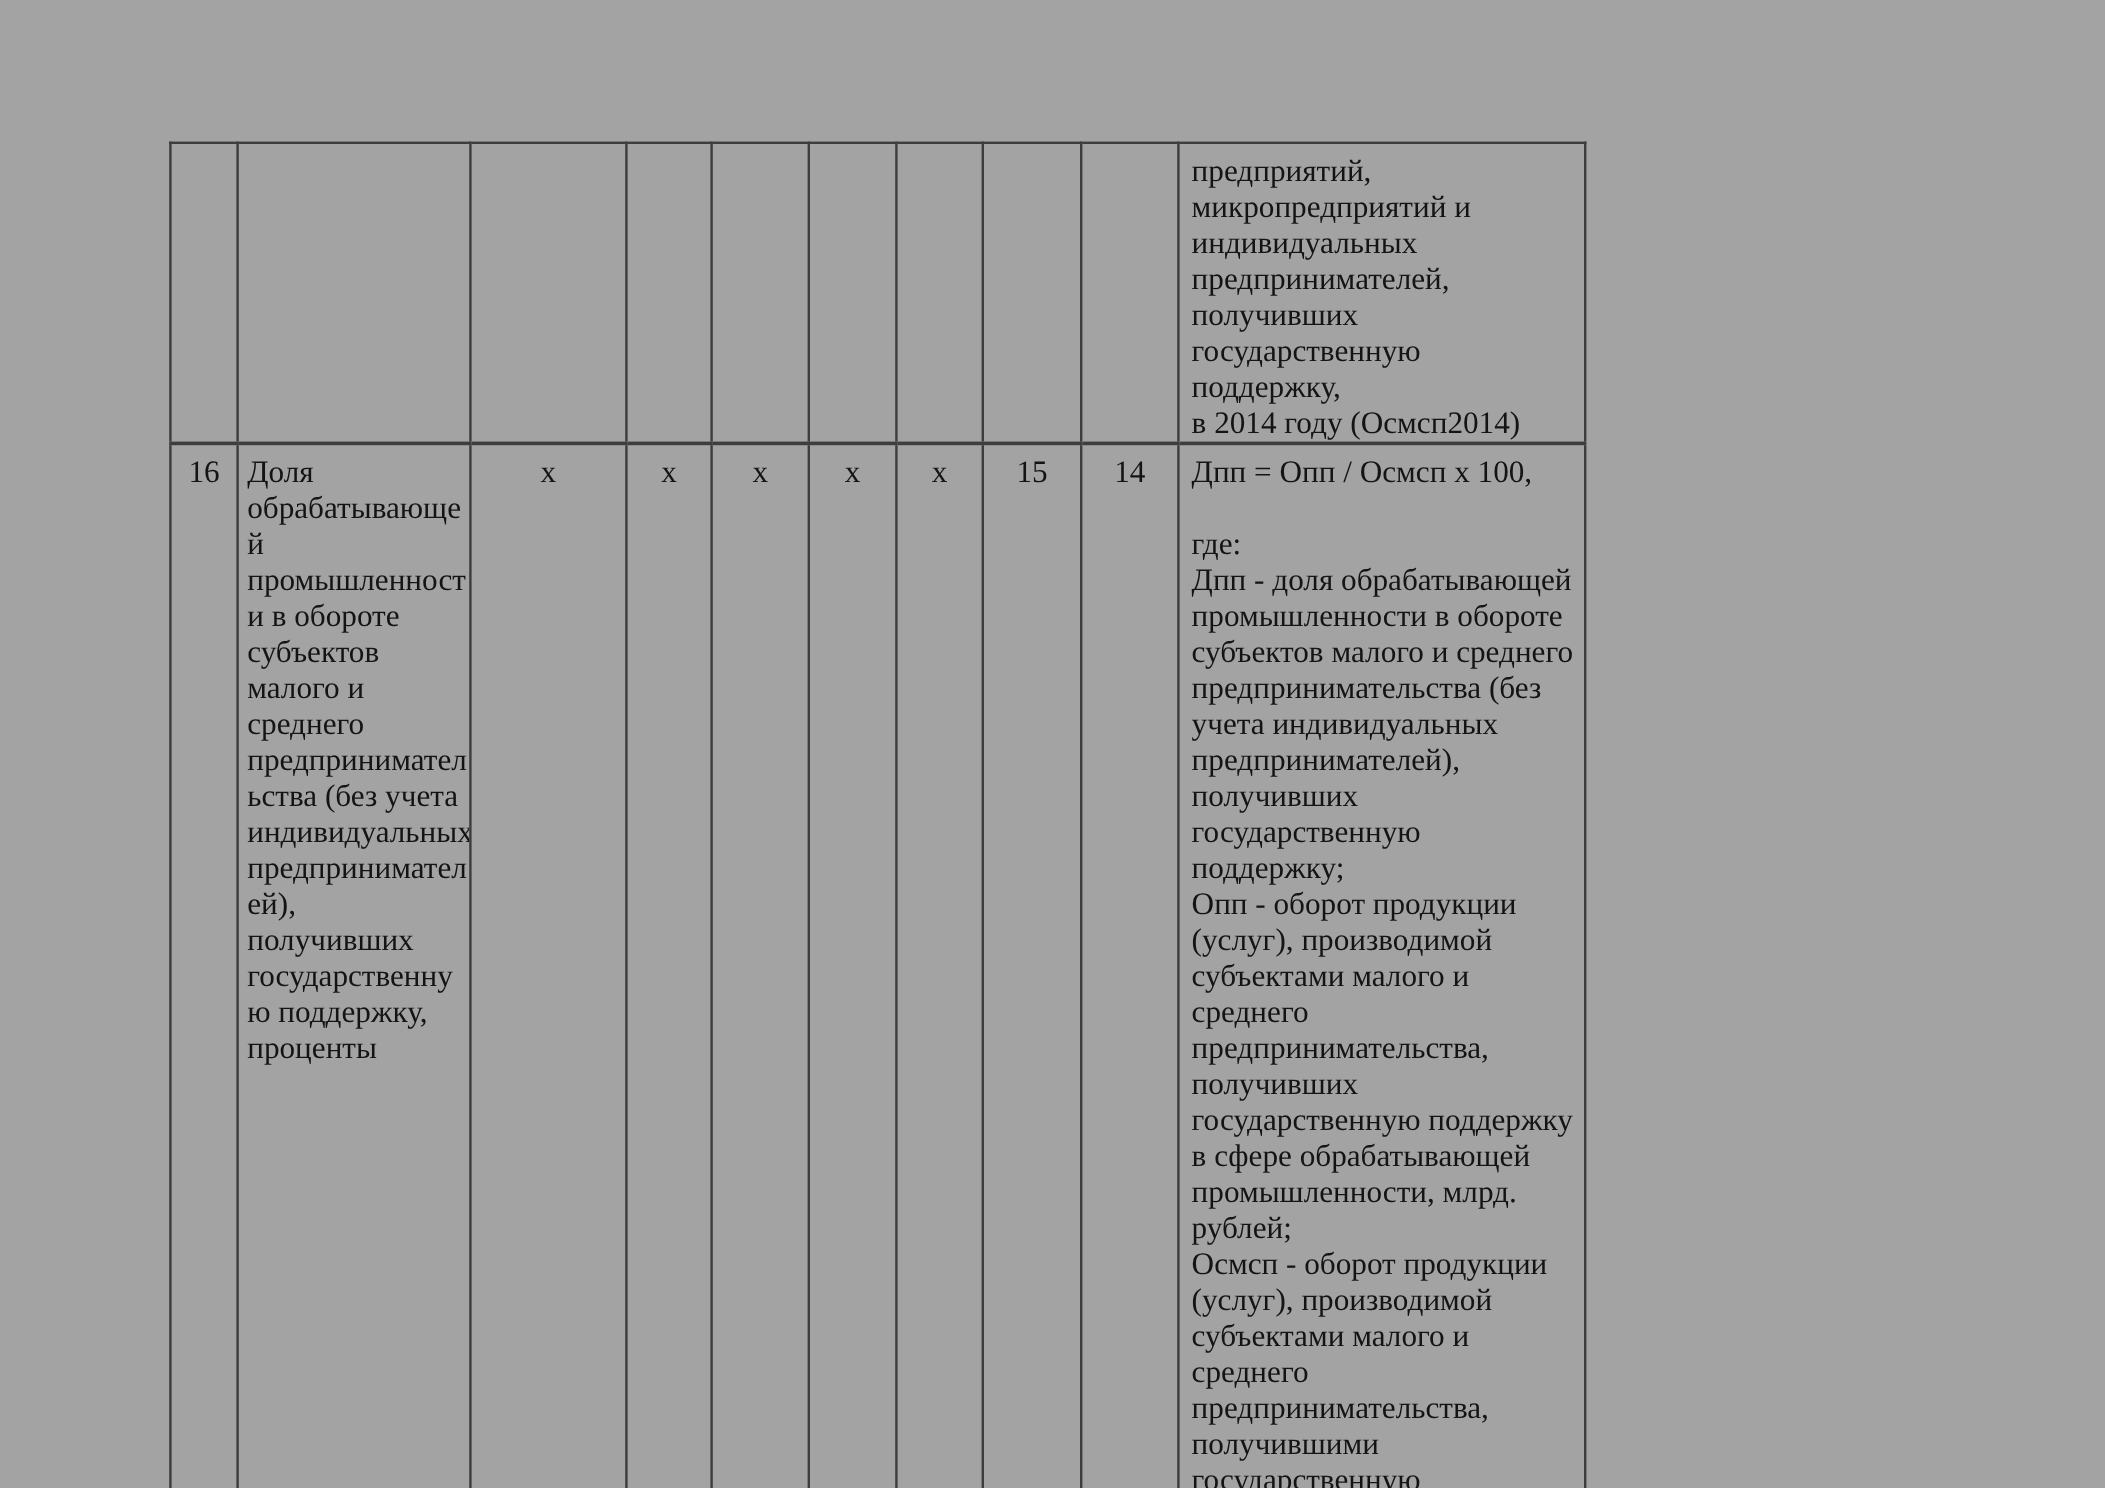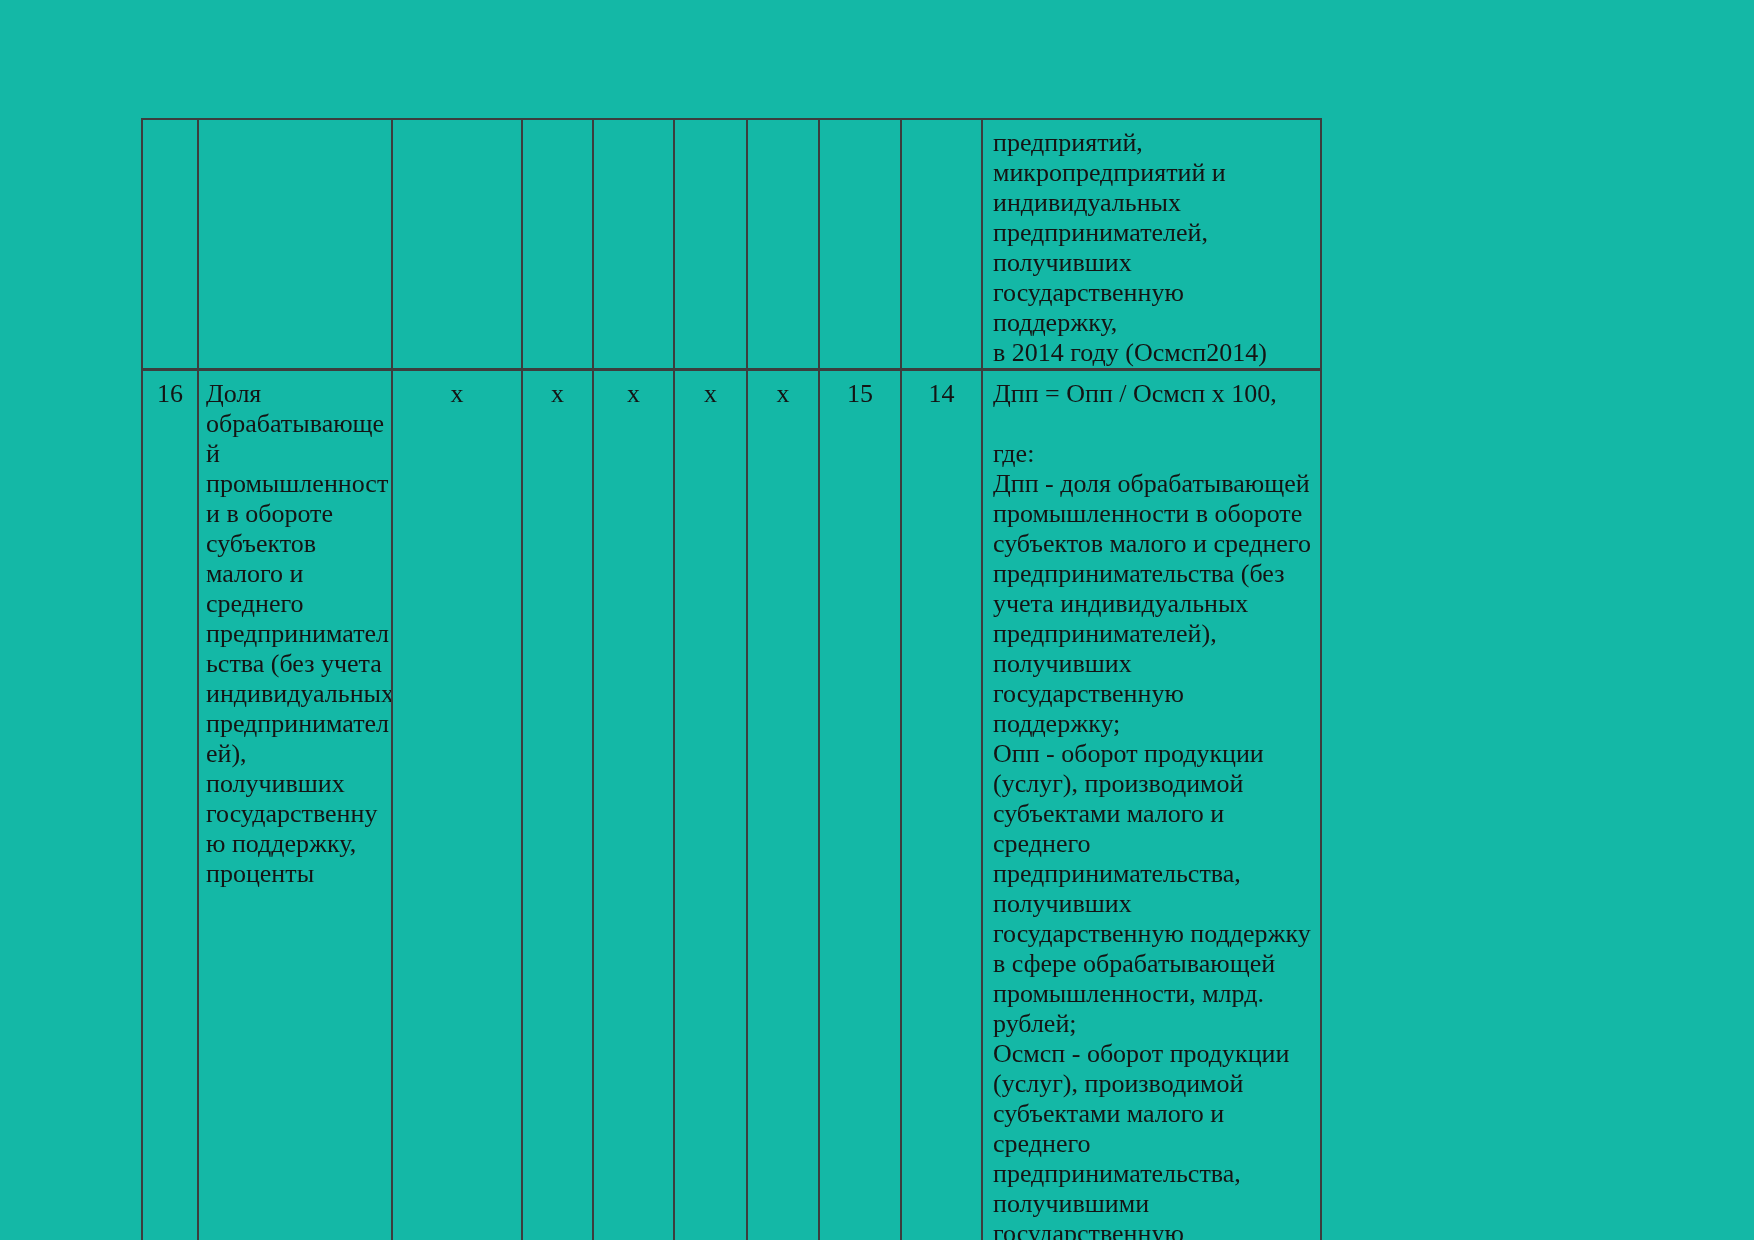--- a/index.html
+++ b/index.html
@@ -10,21 +10,21 @@
     height: 1240px;
     position: relative;
     font-family: "Liberation Serif", "DejaVu Serif", serif;
     color: #141414;
   }
   .page {
     position: absolute;
     left: 0; top: 0;
     width: 1754px;
     height: 1240px;
-    background: #14b8a6;
+    background: #a3a3a3;
     overflow: hidden;
   }
   table.doc-table {
     position: absolute;
     left: 141px;
     top: 118px;
     width: 1179px;
     border-collapse: collapse;
     table-layout: fixed;
     font-size: 26px;

